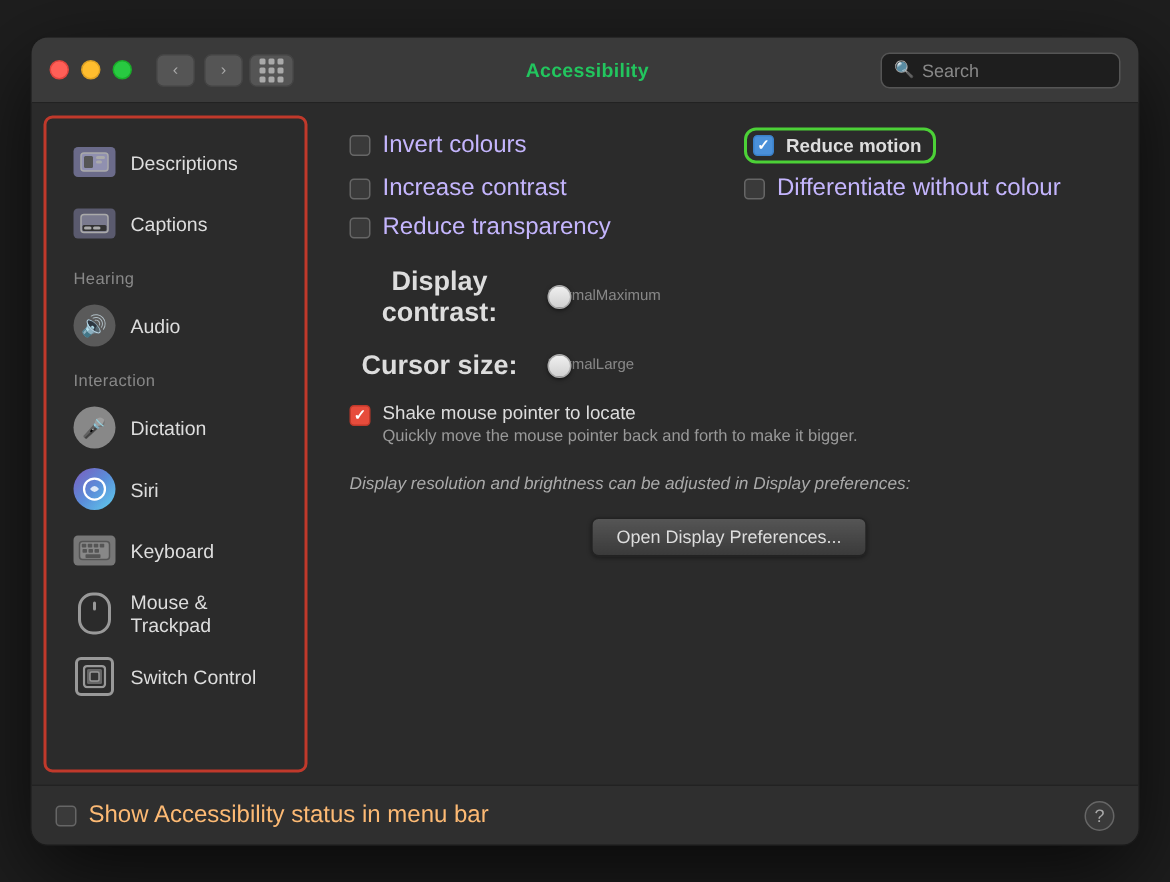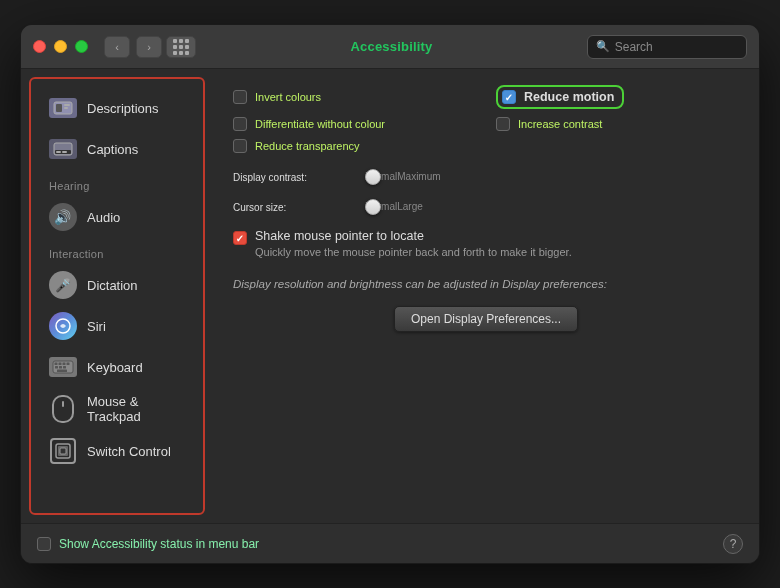--- a/index.html
+++ b/index.html
@@ -214,22 +214,22 @@
       display: grid;
       grid-template-columns: 1fr 1fr;
       gap: 8px 20px;
       margin-bottom: 16px;
     }
 
     .checkbox-item {
       display: flex;
       align-items: center;
       gap: 8px;
-      color: #bef264;
-      font-size: 11px;
+      color: #c4b5fd;
+      font-size: 16px;
     }
 
     .checkbox {
       width: 14px;
       height: 14px;
       border: 1px solid #666;
       border-radius: 3px;
       background: #3a3a3a;
       flex-shrink: 0;
       display: flex;
@@ -267,24 +267,25 @@
     
     .slider-row {
       display: flex;
       align-items: center;
       margin-bottom: 14px;
       gap: 12px;
     }
 
     .slider-label {
       color: #ddd;
-      font-size: 10px;
-      text-align: left;
+      font-size: 18px;
+      text-align: center;
       width: 120px;
       flex-shrink: 0;
+      font-weight: bold;
     }
 
     .slider-container {
       flex: 1;
       display: flex;
       flex-direction: row;
     }
 
     .slider-track {
       height: 4px;
@@ -378,22 +379,22 @@
       display: flex;
       align-items: center;
       padding: 0 16px;
       flex-shrink: 0;
     }
 
     .show-status-item {
       display: flex;
       align-items: center;
       gap: 8px;
-      color: #86efac;
-      font-size: 12px;
+      color: #fdba74;
+      font-size: 16px;
       text-align: right;
     }
 
     .help-btn {
       margin-left: auto;
       width: 20px;
       height: 20px;
       border-radius: 50%;
       border: 1px solid #666;
       background: #3a3a3a;
@@ -627,26 +628,26 @@
         <div style="display:flex;align-items:center;">
           <div class="reduce-motion-wrapper">
             <div class="checkbox checked"></div>
             <span class="reduce-motion-label">Reduce motion</span>
           </div>
         </div>
 
 
         <div class="checkbox-item">
           <div class="checkbox"></div>
-          <span>Differentiate without colour</span>
+          <span>Increase contrast</span>
         </div>
 
         <div class="checkbox-item">
           <div class="checkbox"></div>
-          <span>Increase contrast</span>
+          <span>Differentiate without colour</span>
         </div>
 
         <div class="checkbox-item">
           <div class="checkbox"></div>
           <span>Reduce transparency</span>
         </div>
       </div>
 
       <div class="slider-row">
         <div class="slider-label">Display contrast:</div>

